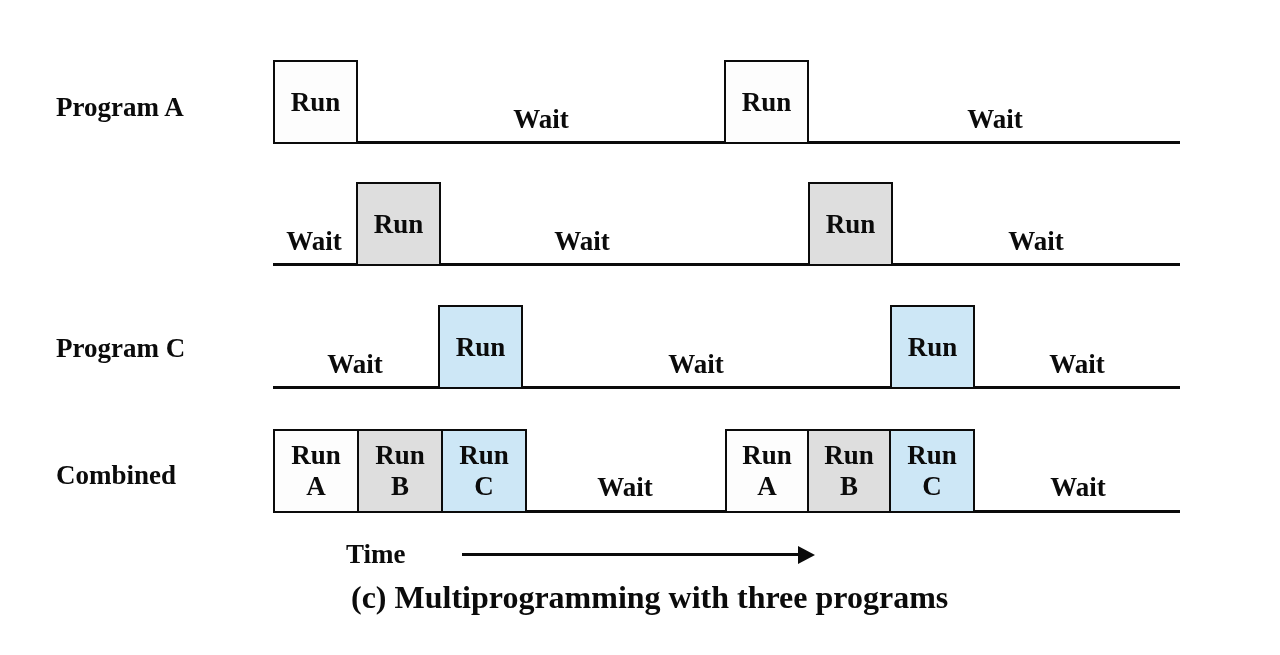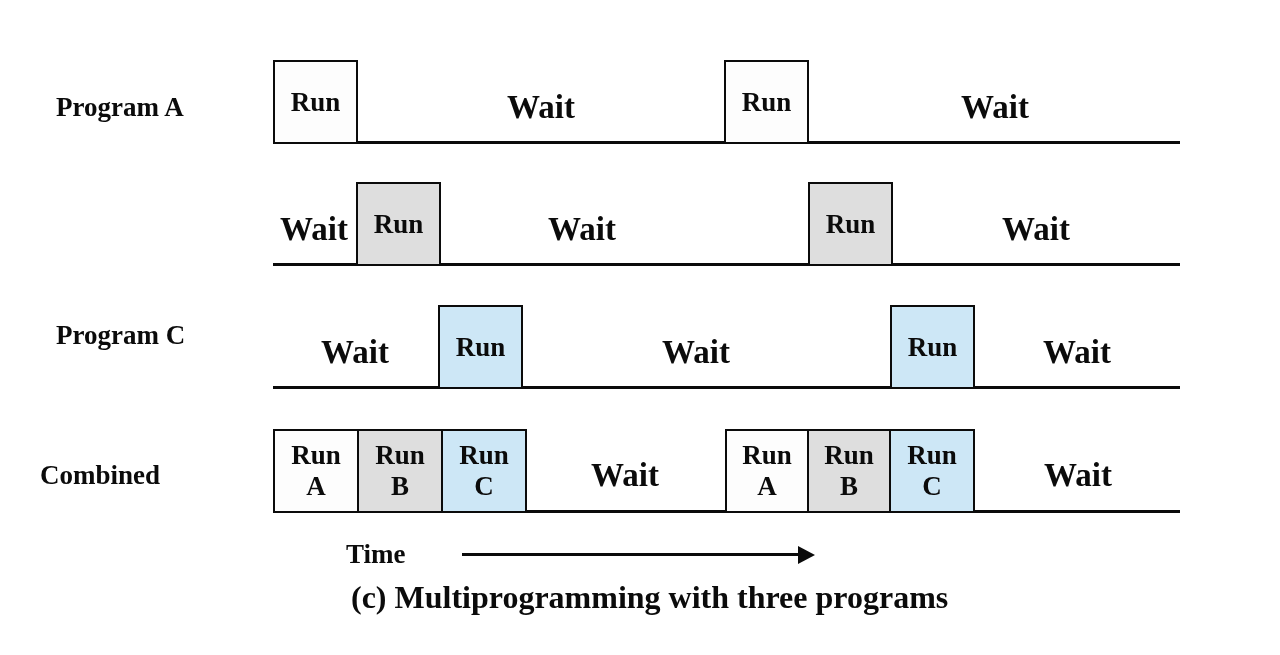--- a/index.html
+++ b/index.html
@@ -43,23 +43,24 @@
     text-align: right;
   }
   .box.two { flex-direction: column; }
   .fill-a { background: #fdfdfd; }
   .fill-b { background: #dedede; }
   .fill-c { background: #cde7f6; }
   .wait {
     position: absolute;
     transform: translateX(-50%);
     font-weight: bold;
-    font-size: 33px;
+    font-size: 27px;
     line-height: 32px;
     white-space: nowrap;
+    margin-top: 12px;
   }
   .arrow-line {
     position: absolute;
     height: 3px;
     background: #0b0b0b;
   }
   .arrow-head {
     position: absolute;
     width: 0;
     height: 0;
@@ -74,22 +75,22 @@
     line-height: 32px;
     white-space: nowrap;
   }
 </style>
 </head>
 <body>
 
 <div class="canvas">
 
   <div class="lbl" style="left:56px; top:91px">Program A</div>
-  <div class="lbl" style="left:56px; top:319px">Program C</div>
-  <div class="lbl" style="left:40px; top:459px">Combined</div>
+  <div class="lbl" style="left:56px; top:332px">Program C</div>
+  <div class="lbl" style="left:56px; top:459px">Combined</div>
 
   <div class="tline" style="top:141px"></div>
   <div class="tline" style="top:263px"></div>
   <div class="tline" style="top:386px"></div>
   <div class="tline" style="top:510px"></div>
 
   <div class="box fill-a" style="left:273px; top:60px; width:85px; height:84px">
     <span>Run</span>
   </div>
   <div class="wait" style="left:541px; top:91px">Wait</div>

